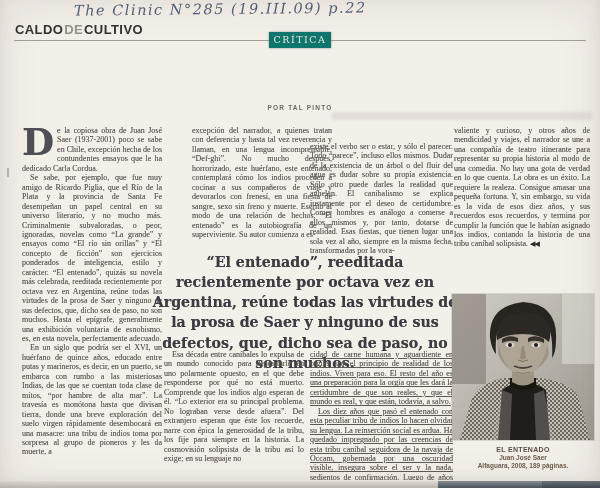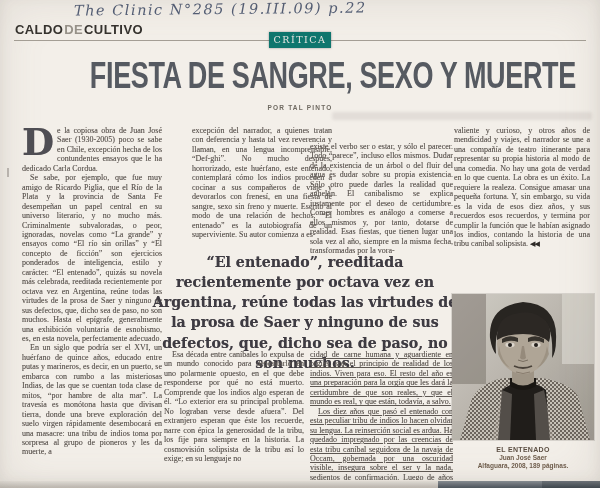--- a/index.html
+++ b/index.html
@@ -98,31 +98,28 @@
 
   <div class="handwriting">The Clinic  N°285  (19.III.09) p.22</div>
 
   <div class="kicker">
     <span>CALDO</span><span class="mid">DE</span><span>CULTIVO</span>
   </div>
 
   <div class="rule"></div>
   <div class="section-box">CRÍTICA</div>
 
-  <div class="title-row">
-    <span class="t">FIESTA DE SANGRE, SEXO Y MUERTE</span>
-  </div>
   <div class="byline">POR TAL PINTO</div>
   <div class="ghost-band"></div>
   <div class="margin-mark"></div>
 
   <div class="article">
 
     <div class="col c1">
-      <p class="first"><span class="dropcap">D</span><span>e la copiosa obra de Juan José Saer (1930-2005) poco se sabe en Chile, excepción hecha de los contundentes ensayos que le ha dedicado Carla Cordua.</span></p>
+      <p class="first"><span class="dropcap">D</span><span>e la copiosa obra de Juan José Saer (1937-2001) poco se sabe en Chile, excepción hecha de los contundentes ensayos que le ha dedicado Carla Cordua.</span></p>
       <p>Se sabe, por ejemplo, que fue muy amigo de Ricardo Piglia, que el Río de la Plata y la provincia de Santa Fe desempeñan un papel central en su universo literario, y no mucho más. Criminalmente subvaloradas, o peor, ignoradas, novelas como “La grande” y ensayos como “El río sin orillas” y “El concepto de ficción” son ejercicios ponderados de inteligencia, estilo y carácter. “El entenado”, quizás su novela más celebrada, reeditada recientemente por octava vez en Argentina, reúne todas las virtudes de la prosa de Saer y ninguno de sus defectos, que, dicho sea de paso, no son muchos. Hasta el epígrafe, generalmente una exhibición voluntaria de esnobismo, es, en esta novela, perfectamente adecuado.</p>
       <p>En un siglo que podría ser el XVI, un huérfano de quince años, educado entre putas y marineros, es decir, en un puerto, se embarca con rumbo a las misteriosas Indias, de las que se cuentan toda clase de mitos, “por hambre de alta mar”. La travesía es monótona hasta que divisan tierra, donde una breve exploración del suelo virgen rápidamente desembocará en una masacre: una tribu de indios toma por sorpresa al grupo de pioneros y les da muerte, a</p>
     </div>
 
     <div class="col c2t">
       <p class="first">excepción del narrador, a quienes tratan con deferencia y hasta tal vez reverencia y llaman, en una lengua incomprensible, “Def-ghi”. No mucho después, horrorizado, este huérfano, este entenado, contemplará cómo los indios proceden a cocinar a sus compañeros de viaje y devorarlos con frenesí, en una fiesta de sangre, sexo sin freno y muerte. Escrito al modo de una relación de hechos, “El entenado” es la autobiografía de un superviviente. Su autor comienza a es-</p>
     </div>
 
     <div class="col c3t">
       <p class="first">existe el verbo ser o estar, y sólo el parecer. Todo “parece”, incluso ellos mismos. Dudar de la existencia de un árbol o del fluir del agua es dudar sobre su propia existencia. Sólo otro puede darles la realidad que anhelan. El canibalismo se explica justamente por el deseo de certidumbre. Comer hombres es análogo a comerse a ellos mismos y, por tanto, dotarse de realidad. Esas fiestas, que tienen lugar una sola vez al año, siempre en la misma fecha, transformadas por la vora-</p>

